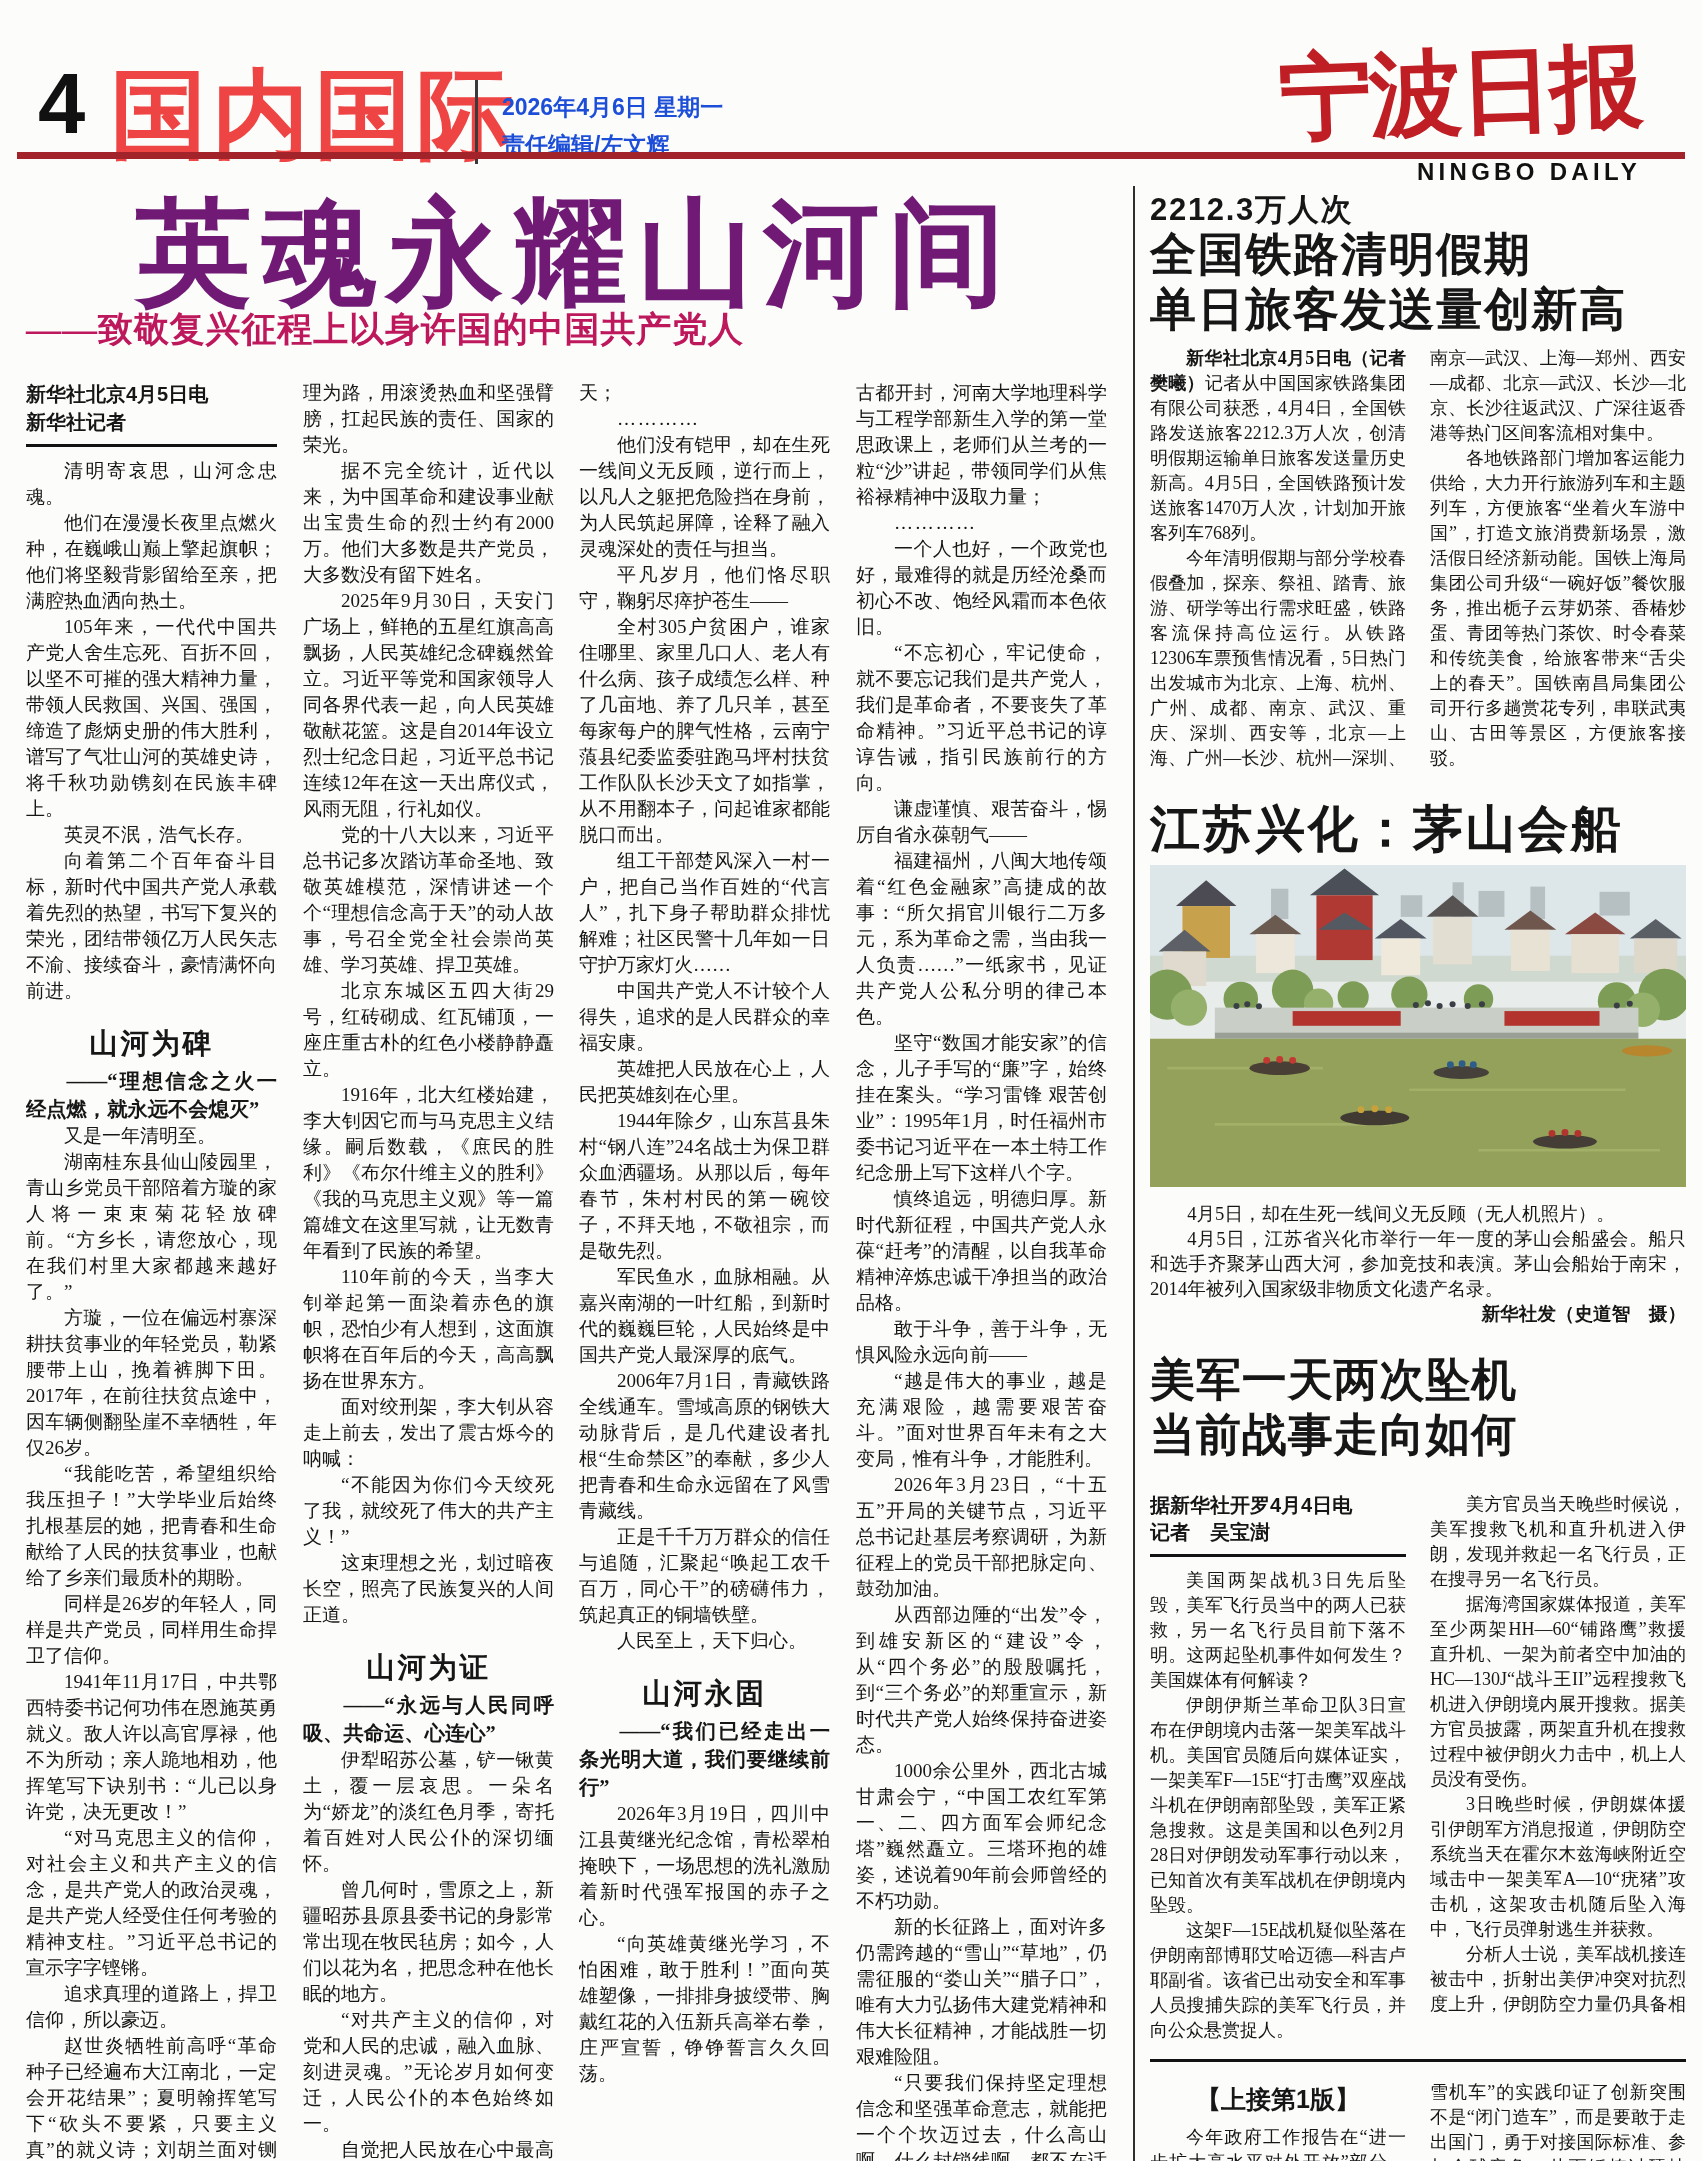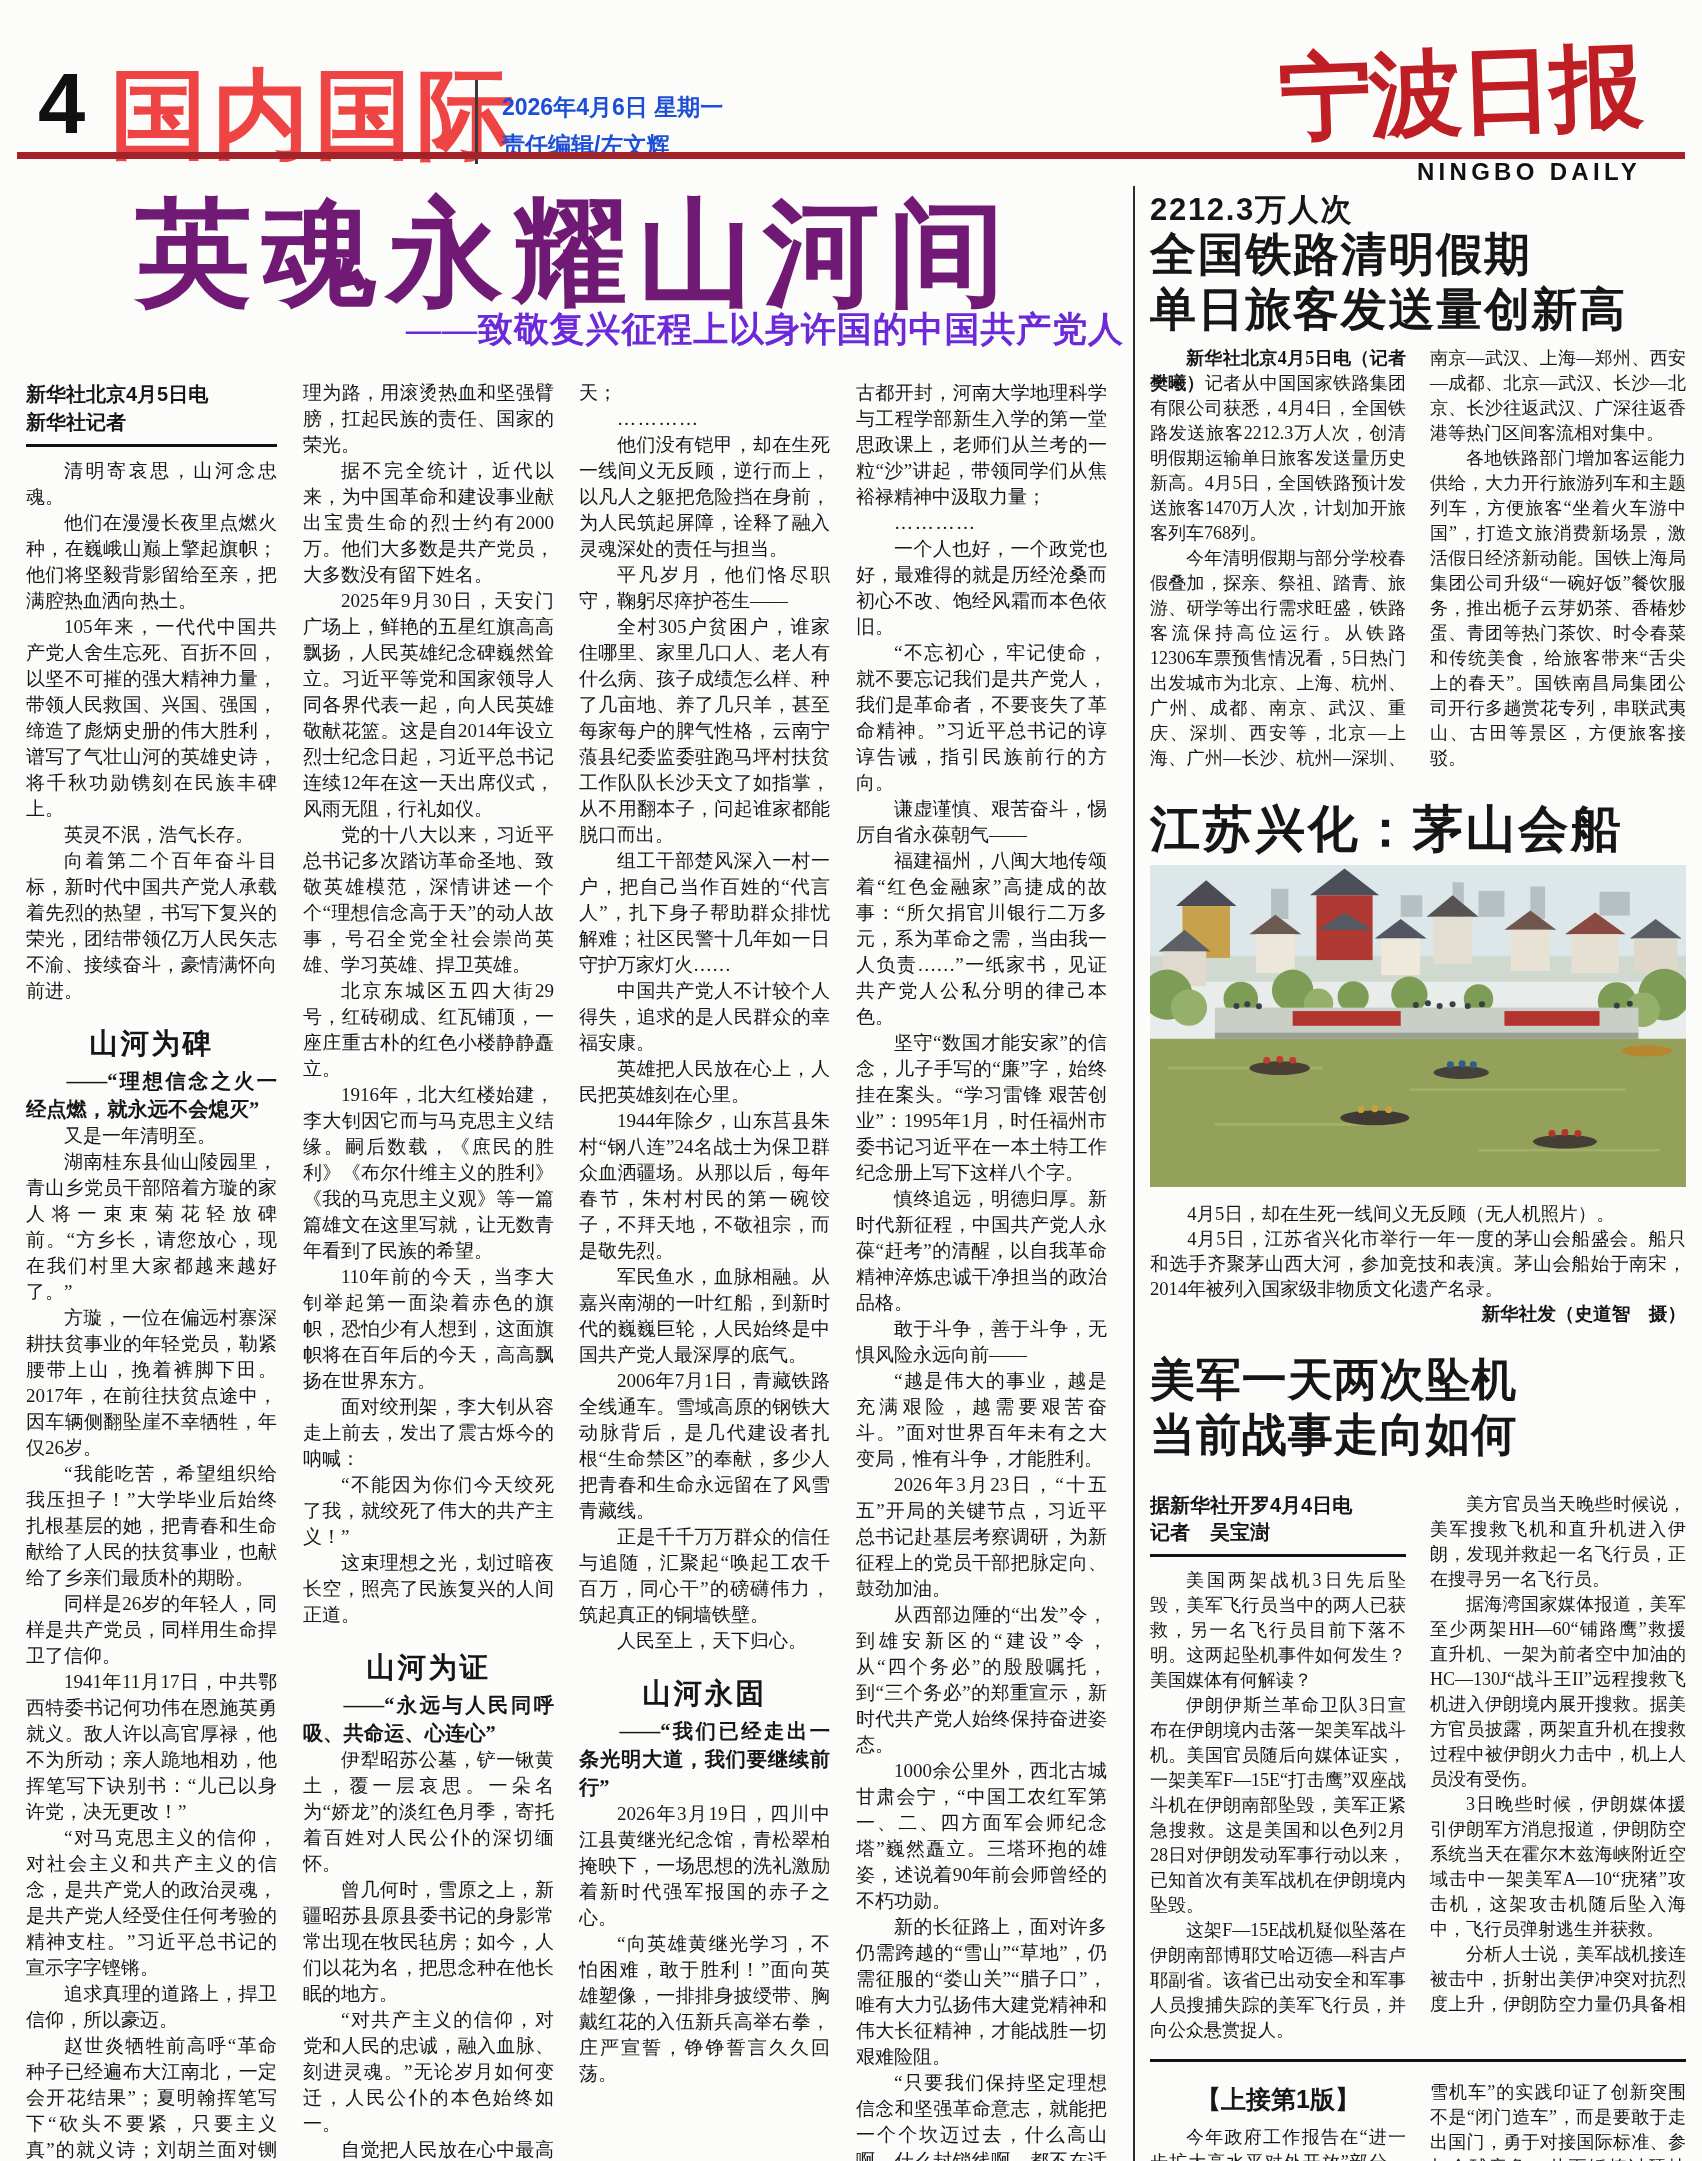--- a/index.html
+++ b/index.html
@@ -12,22 +12,22 @@
   #head-divider{left:475px;top:80px;width:3px;height:84px;background:#3a3a3a;}
   #date-block{left:502px;top:88px;font:bold 23px "Liberation Sans",sans-serif;line-height:38px;color:#1d4ed8;}
   #masthead{right:61px;top:30px;text-align:right;}
   #masthead-cn{font:bold 93px "Liberation Serif",serif;color:#bf1e25;letter-spacing:-2.6px;
                transform:rotate(-2deg);display:inline-block;}
   #masthead-en{font:bold 24px "Liberation Sans",sans-serif;color:#111;letter-spacing:4.3px;margin-top:1.7px;}
   #head-rule{left:17.3px;top:152px;width:1668px;height:7px;background:var(--accent,#a2232a);}
   
   #main-headline{left:26px;top:176px;width:1098px;text-align:center;
       font:bold 116px "Liberation Sans",sans-serif;color:#701a75;letter-spacing:9.5px;white-space:nowrap;}
-  #main-subtitle{left:26px;top:306px;width:1098px;text-align:right;
-      font:bold 35px "Liberation Serif",serif;color:#6d28d9;letter-spacing:0.9px;white-space:nowrap;}
+  #main-subtitle{left:26px;top:306px;width:1098px;text-align:left;
+      font:bold 35px "Liberation Serif",serif;color:#be185d;letter-spacing:0.9px;white-space:nowrap;}
   .news-col{top:380px;width:251px;height:2161px;overflow:hidden;
       font-size:19px;line-height:26px;text-align:justify;}
   #col-1{left:26px;} #col-2{left:303px;} #col-3{left:579px;} #col-4{left:856px;}
   .news-col p{margin:0;text-indent:2em;}
   .news-col p.noindent{text-indent:0;}
   .news-col p.dots{text-indent:2em;letter-spacing:1.7px;}
   .byline{font:bold 20px "Liberation Sans",sans-serif;line-height:28px;text-indent:0;}
   .byline-rule{height:3px;background:#121212;margin:7.8px 0 11.2px 0;}
   .subhead{margin:21px 0 4.3px 0;text-align:center;font:bold 28.5px "Liberation Sans",sans-serif;letter-spacing:2.6px;}
   .subquote{margin:0 0 14.7px 0;font-size:20.3px;line-height:28px;font-weight:bold;text-indent:2.5em;}

